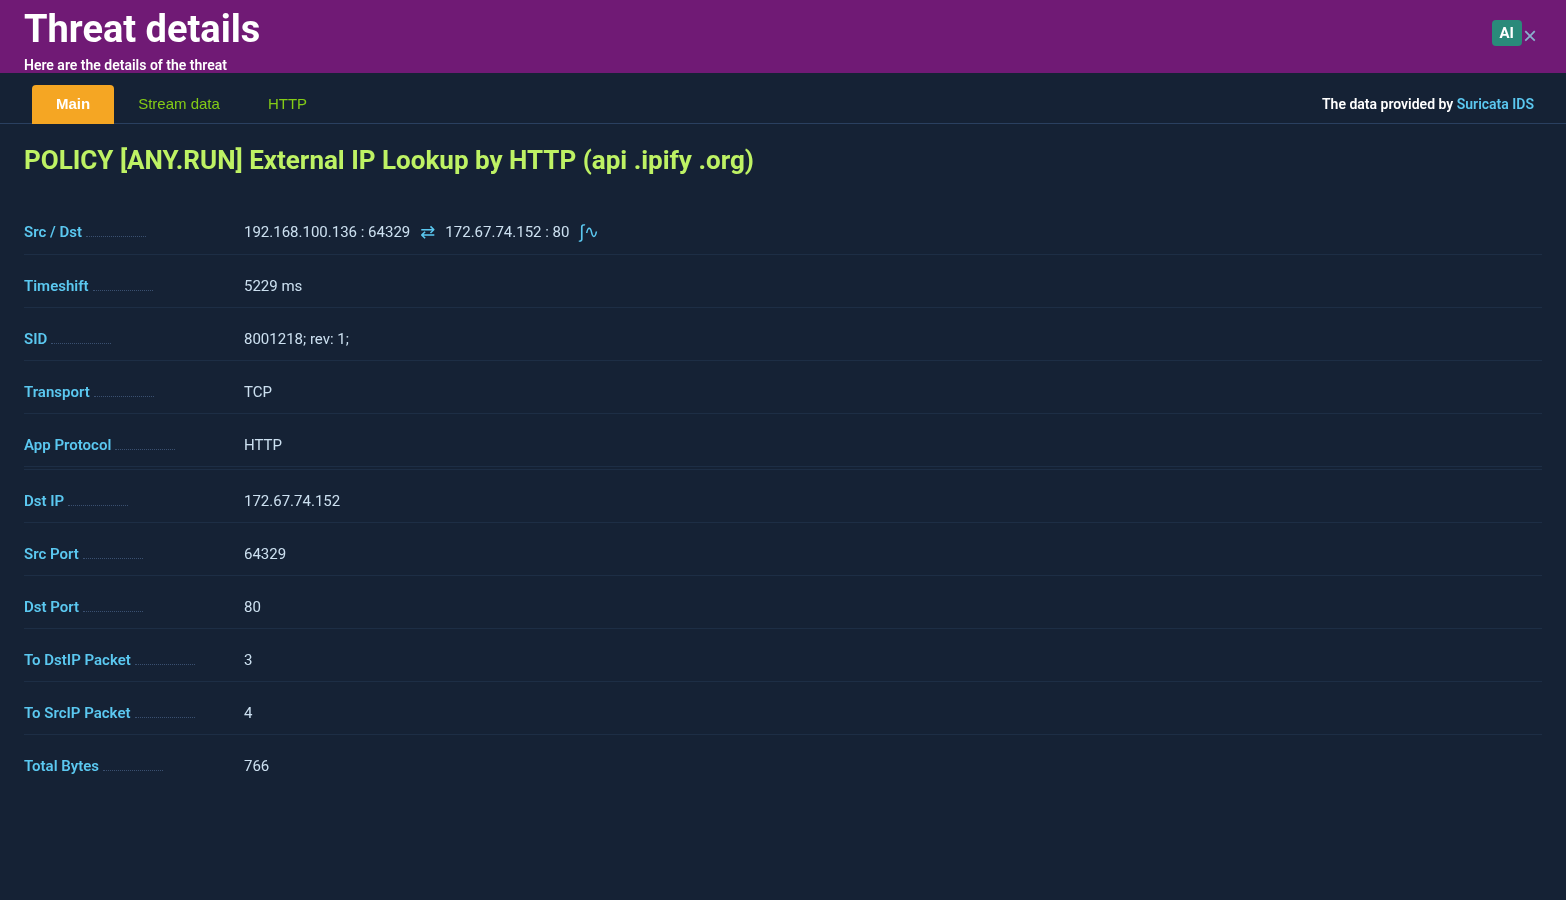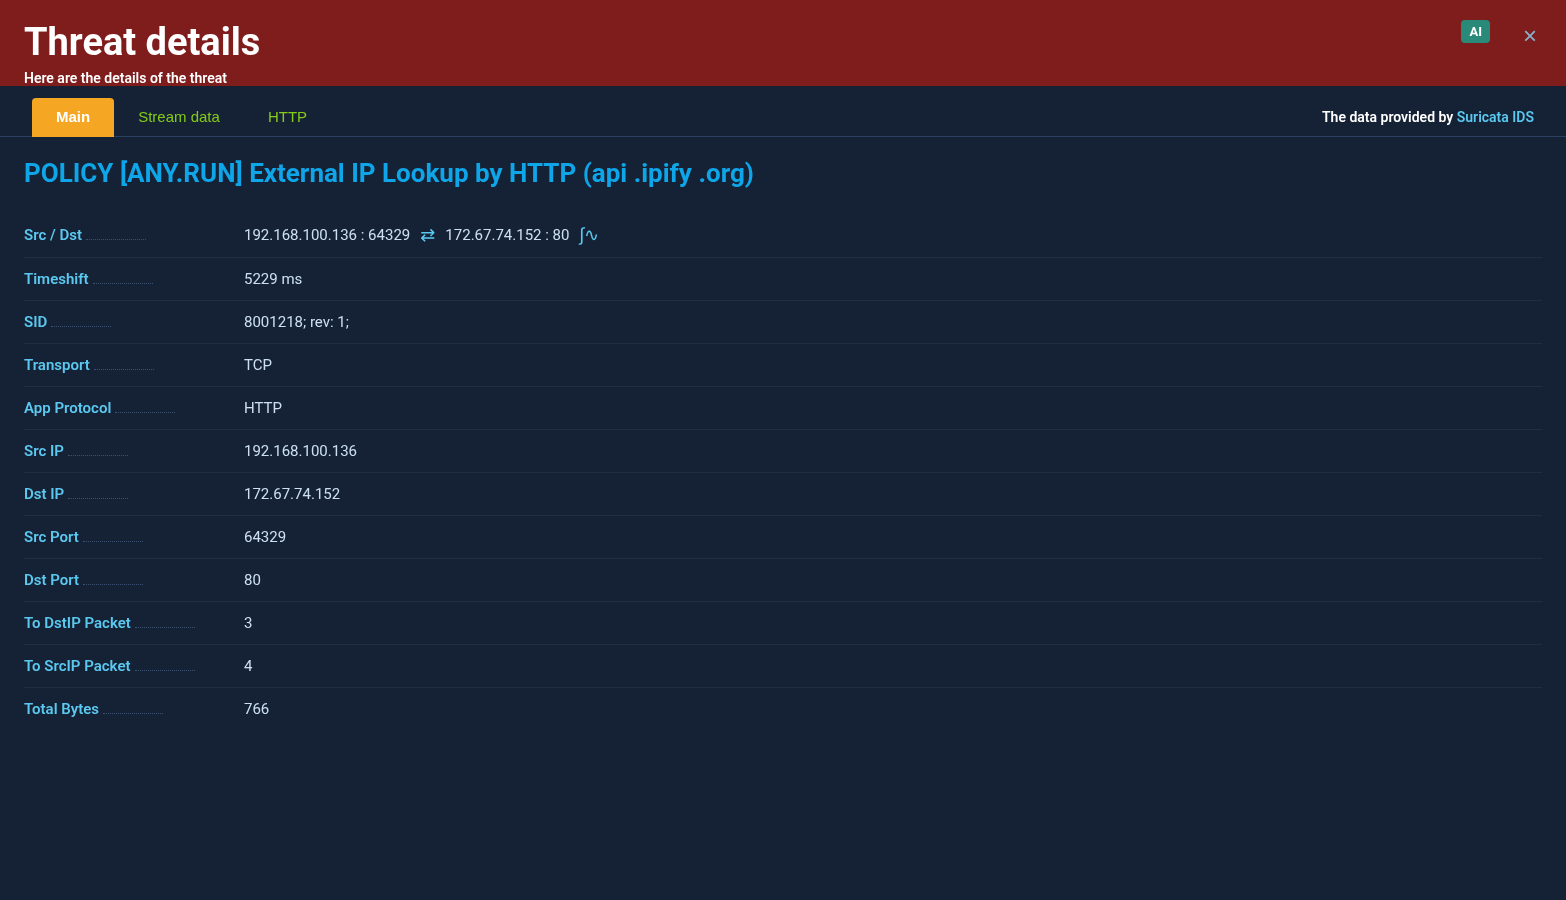--- a/index.html
+++ b/index.html
@@ -13,22 +13,22 @@
 
     .panel {
       background: #152235;
       width: 1566px;
       min-height: 900px;
       position: relative;
     }
 
     
     .header {
-      padding: 20px 24px 0 24px;
-      background: #7f1d1d;
+      padding: 7px 24px 0 24px;
+      background: #701a75;
       position: relative;
     }
 
     .header-title {
       font-size: 38px;
       font-weight: 700;
       color: #ffffff;
       line-height: 1.2;
     }
 
@@ -52,24 +52,24 @@
       width: 32px;
       height: 32px;
       display: flex;
       align-items: center;
       justify-content: center;
     }
 
     .ai-badge {
       position: absolute;
       top: 20px;
-      right: 76px;
+      right: 44px;
       background: #2a8a7a;
       color: #ffffff;
-      font-size: 13px;
+      font-size: 15px;
       font-weight: 700;
       padding: 4px 8px;
       border-radius: 4px;
     }
 
     
     .tabs-bar {
       display: flex;
       align-items: center;
       border-bottom: 1px solid #2a4060;
@@ -128,21 +128,21 @@
       font-weight: 600;
       padding: 6px 14px;
       border-radius: 4px;
       margin-bottom: 14px;
     }
 
     
     .policy-title {
       font-size: 26px;
       font-weight: 700;
-      color: #0ea5e9;
+      color: #bef264;
       margin-bottom: 24px;
       line-height: 1.3;
     }
 
     
     .details-table {
       width: 100%;
     }
 
     .detail-row {
@@ -170,20 +170,21 @@
       min-width: 10px;
       max-width: 60px;
     }
 
     .detail-value {
       color: #cce0f0;
       font-size: 15px;
       display: flex;
       align-items: center;
       gap: 10px;
+      margin-top: 10px;
     }
 
     .src-dst-row .detail-value {
       display: flex;
       align-items: center;
       gap: 10px;
     }
 
     .transfer-icon {
       color: #5bc8f0;
@@ -280,27 +281,20 @@
 
       <div class="detail-row">
         <span class="detail-label">
           <span>App Protocol</span>
           <span class="detail-dots"></span>
         </span>
         <span class="detail-value">HTTP</span>
       </div>
       <div class="divider"></div>
 
-      <div class="detail-row">
-        <span class="detail-label">
-          <span>Src IP</span>
-          <span class="detail-dots"></span>
-        </span>
-        <span class="detail-value">192.168.100.136</span>
-      </div>
       <div class="divider"></div>
 
       <div class="detail-row">
         <span class="detail-label">
           <span>Dst IP</span>
           <span class="detail-dots"></span>
         </span>
         <span class="detail-value">172.67.74.152</span>
       </div>
       <div class="divider"></div>

